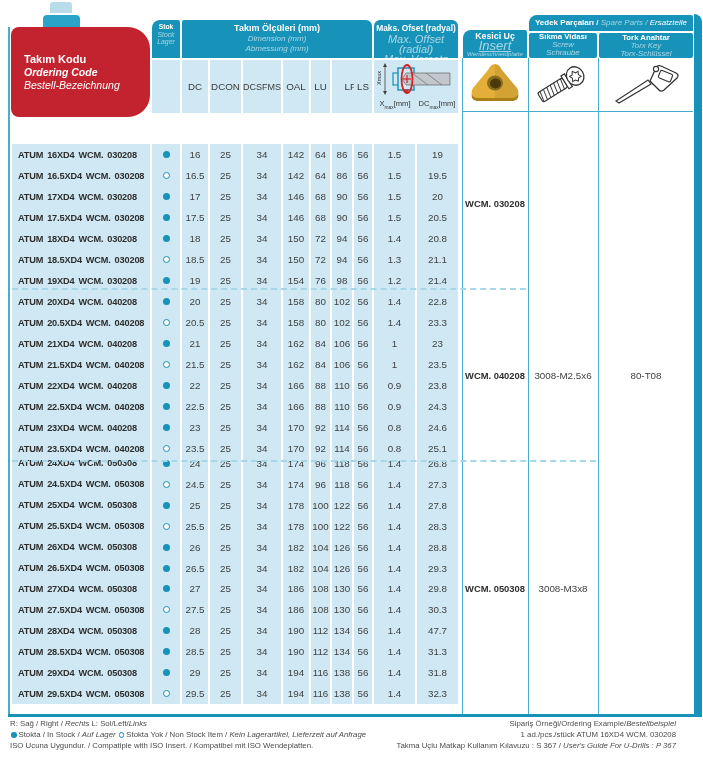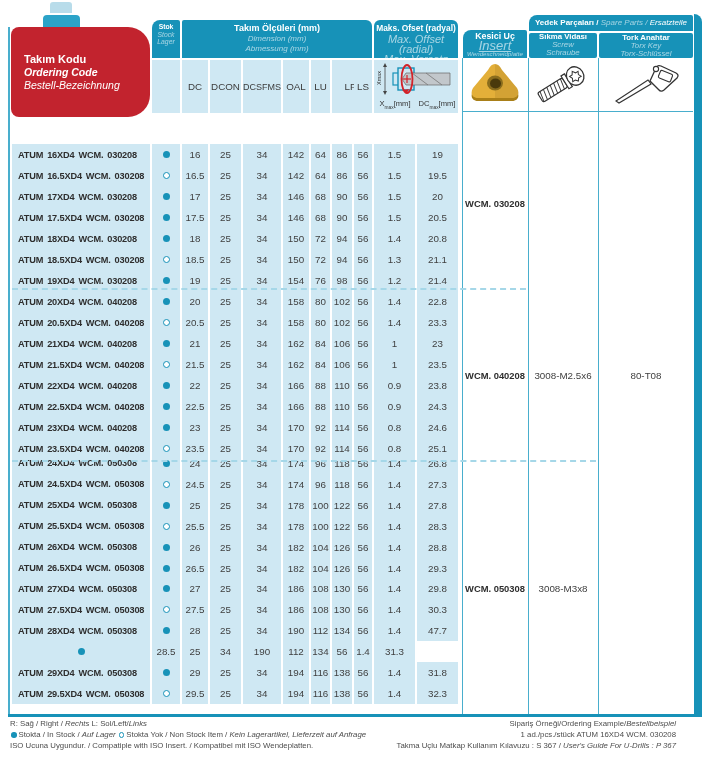--- a/index.html
+++ b/index.html
@@ -612,20 +612,21 @@
         <div>34</div>
         <div>190</div>
         <div>112</div>
         <div>134</div>
         <div>56</div>
         <div>1.4</div>
         <div>47.7</div>
       </div>
 
       <div class="trow">
+        <div class="code">ATUM 28.5XD4 WCM. 050308</div>
         <div>
           <span class="dot dot-in"></span>
         </div>
         <div>28.5</div>
         <div>25</div>
         <div>34</div>
         <div>190</div>
         <div>112</div>
         <div>134</div>
         <div>56</div>

